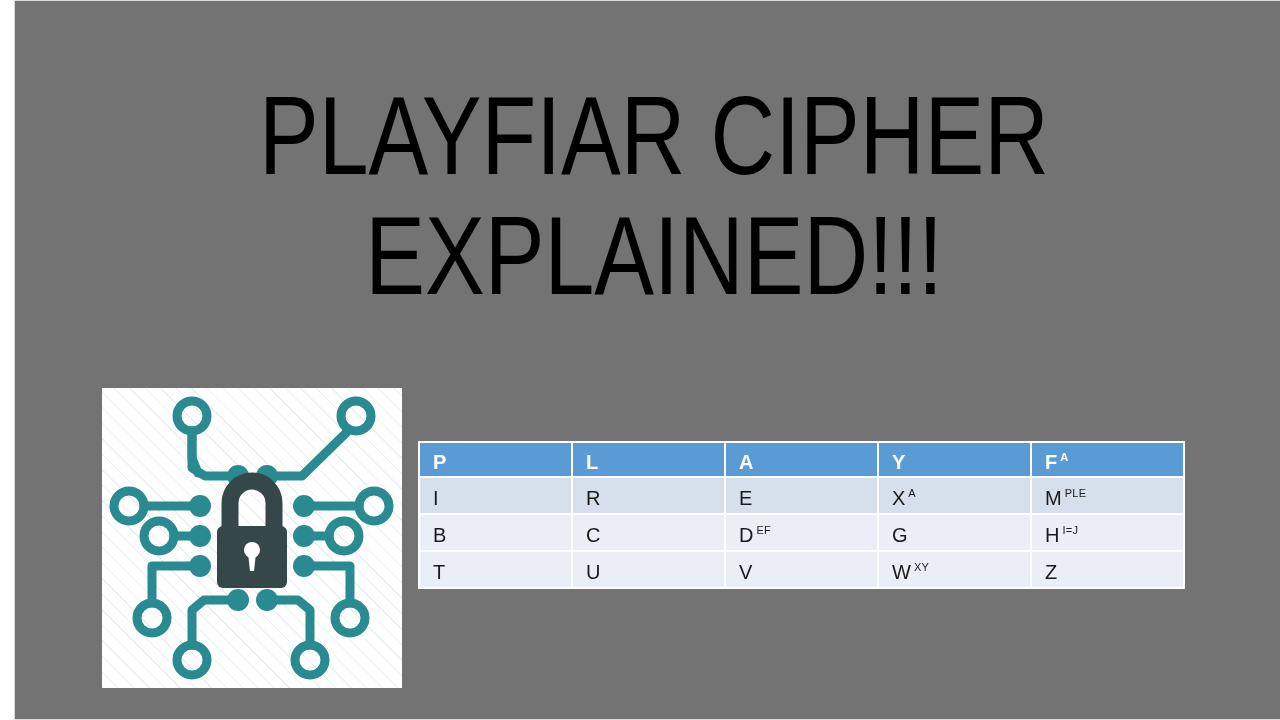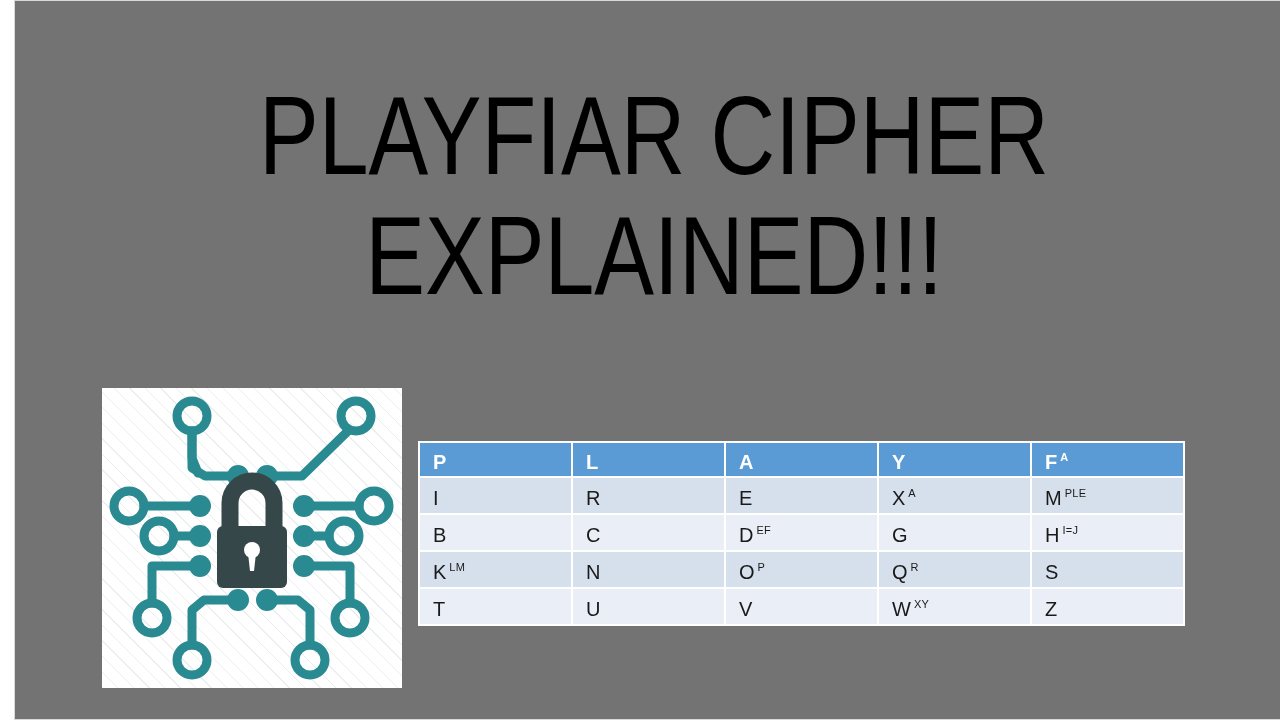--- a/index.html
+++ b/index.html
@@ -242,37 +242,20 @@
         <td>
           <span class="cell-main">D</span><span class="cell-sup">EF</span>
         </td>
         <td>
           <span class="cell-main">G</span><span class="cell-sup"></span>
         </td>
         <td>
           <span class="cell-main">H</span><span class="cell-sup">I=J</span>
         </td>
       </tr>
-      <tr class="row-odd">
-        <td>
-          <span class="cell-main">K</span><span class="cell-sup">LM</span>
-        </td>
-        <td>
-          <span class="cell-main">N</span><span class="cell-sup"></span>
-        </td>
-        <td>
-          <span class="cell-main">O</span><span class="cell-sup">P</span>
-        </td>
-        <td>
-          <span class="cell-main">Q</span><span class="cell-sup">R</span>
-        </td>
-        <td>
-          <span class="cell-main">S</span><span class="cell-sup"></span>
-        </td>
-      </tr>
       <tr class="row-even">
         <td>
           <span class="cell-main">T</span><span class="cell-sup"></span>
         </td>
         <td>
           <span class="cell-main">U</span><span class="cell-sup"></span>
         </td>
         <td>
           <span class="cell-main">V</span><span class="cell-sup"></span>
         </td>

